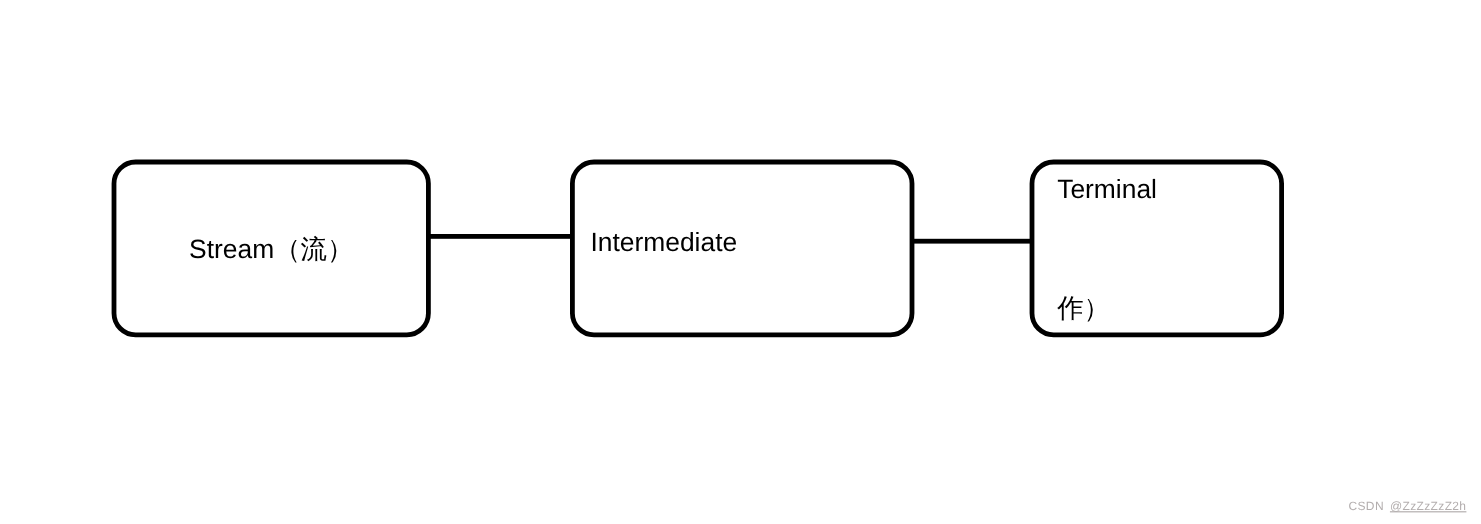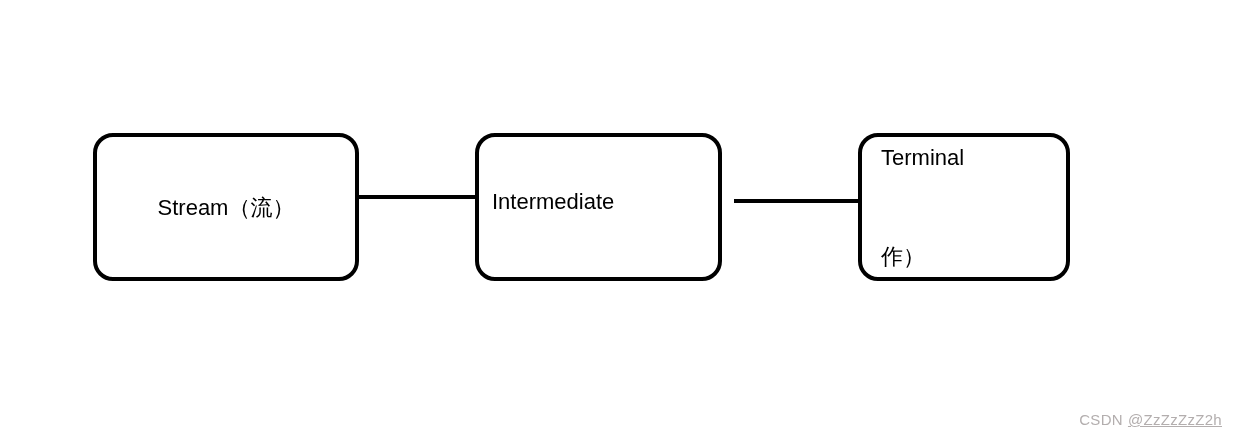--- a/index.html
+++ b/index.html
@@ -28,21 +28,21 @@
   }
   .node-line { white-space: nowrap; }
   #node-stream {
     left: 93px;
     width: 266px;
     align-items: center;
     text-align: center;
   }
   #node-intermediate {
     left: 475px;
-    width: 247px;
+    width: 287px;
     padding-left: 13px;
     padding-bottom: 12px;
     align-items: flex-start;
     text-align: left;
   }
   #node-terminal {
     left: 858px;
     width: 212px;
     padding-left: 19px;
     align-items: flex-start;
@@ -53,21 +53,21 @@
     position: absolute;
     height: 4px;
     background: #000000;
   }
   #connector-1 { left: 355px; top: 195px; width: 124px; }
   #connector-2 { left: 734px; top: 199px; width: 128px; }
   .watermark {
     position: absolute;
     right: 12px;
     bottom: 9px;
-    font-size: 15px;
+    font-size: 10px;
     color: #b3aeae;
     letter-spacing: 0.3px;
     white-space: nowrap;
   }
   .watermark .handle { text-decoration: underline; margin-left: 5px; }
 </style>
 </head>
 <body>
 
 <div class="canvas">

